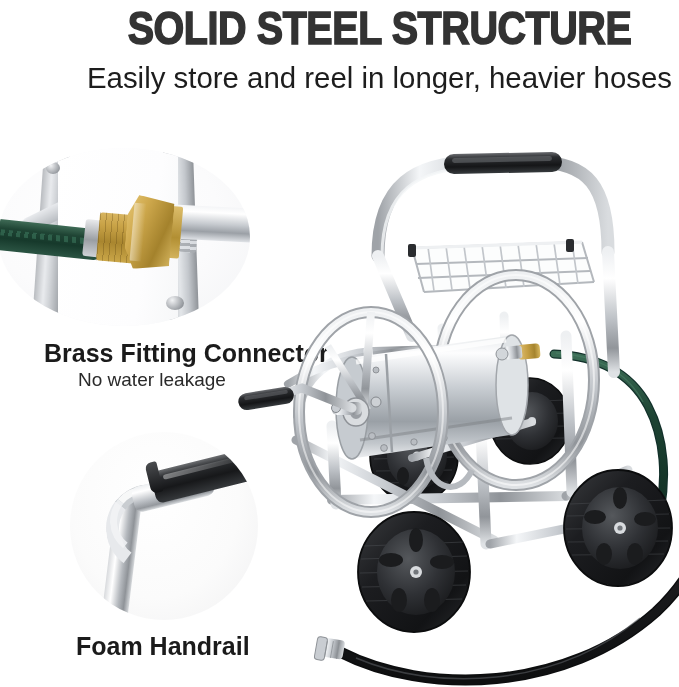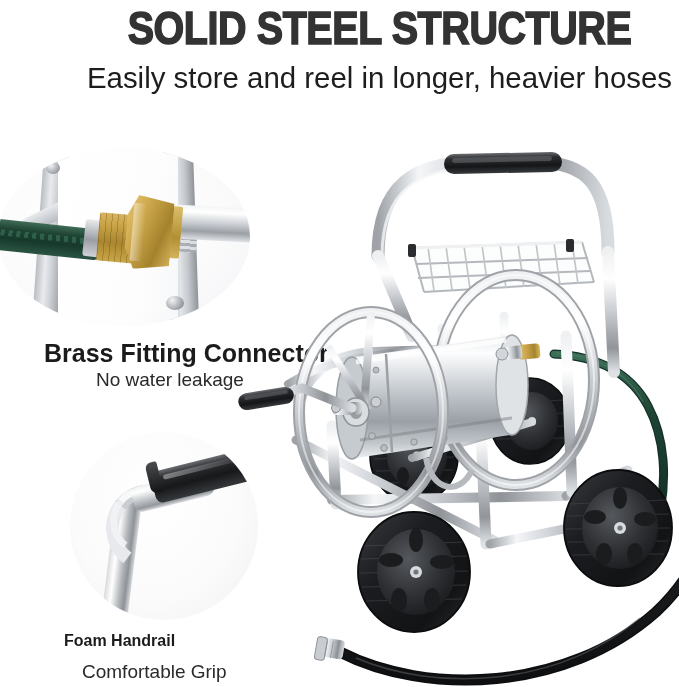--- a/index.html
+++ b/index.html
@@ -118,22 +118,22 @@
   #inset2 .foamCapL{position:absolute;left:78px;top:30px;width:12px;height:31px;
      background:linear-gradient(180deg,#4a4c4f,#131416);border-radius:6px 2px 2px 6px;transform:rotate(-14deg);}
   #inset2 .foamGlint{position:absolute;left:92px;top:33px;width:82px;height:5px;
      background:linear-gradient(90deg,rgba(255,255,255,.40),rgba(255,255,255,.05));
      border-radius:4px;transform:rotate(-14deg);}
 
   
   .cap-title{position:absolute;font-weight:bold;color:#1b1b1b;white-space:nowrap;}
   .cap-sub{position:absolute;font-weight:400;color:#2a2a2a;white-space:nowrap;}
   #cap1-title{left:4px;top:339px;font-size:25px;}
-  #cap1-sub{left:56px;top:369px;font-size:19px;}
-  #cap2-title{left:24px;top:632px;font-size:16px;}
+  #cap1-sub{left:38px;top:369px;font-size:19px;}
+  #cap2-title{left:36px;top:632px;font-size:25px;}
   #cap2-sub{left:42px;top:661px;font-size:19px;}
 
   
   #product{position:absolute;left:196px;top:140px;width:483px;height:547px;}
   #product svg{display:block;width:100%;height:100%;}
 </style>
 </head>
 <body>
 
 <div class="stage">
@@ -171,21 +171,20 @@
       <div class="elbow"></div>
       <div class="elbow2"></div>
       <div class="armTube"></div>
       <div class="foam"></div>
       <div class="foamCapL"></div>
       <div class="foamGlint"></div>
     </div>
   </div>
 
   <div class="cap-title" id="cap2-title">Foam Handrail</div>
-  <div class="cap-sub" id="cap2-sub">Comfortable Grip</div>
 
   <div id="product">
   <svg viewBox="0 0 483 547" xmlns="http://www.w3.org/2000/svg">
     <defs>
       <linearGradient id="chr" x1="0" y1="0" x2="1" y2="0">
         <stop offset="0%" stop-color="#9fa3a8"></stop>
         <stop offset="18%" stop-color="#f4f6f8"></stop>
         <stop offset="45%" stop-color="#c8ccd1"></stop>
         <stop offset="72%" stop-color="#8f9398"></stop>
         <stop offset="100%" stop-color="#d9dcdf"></stop>

